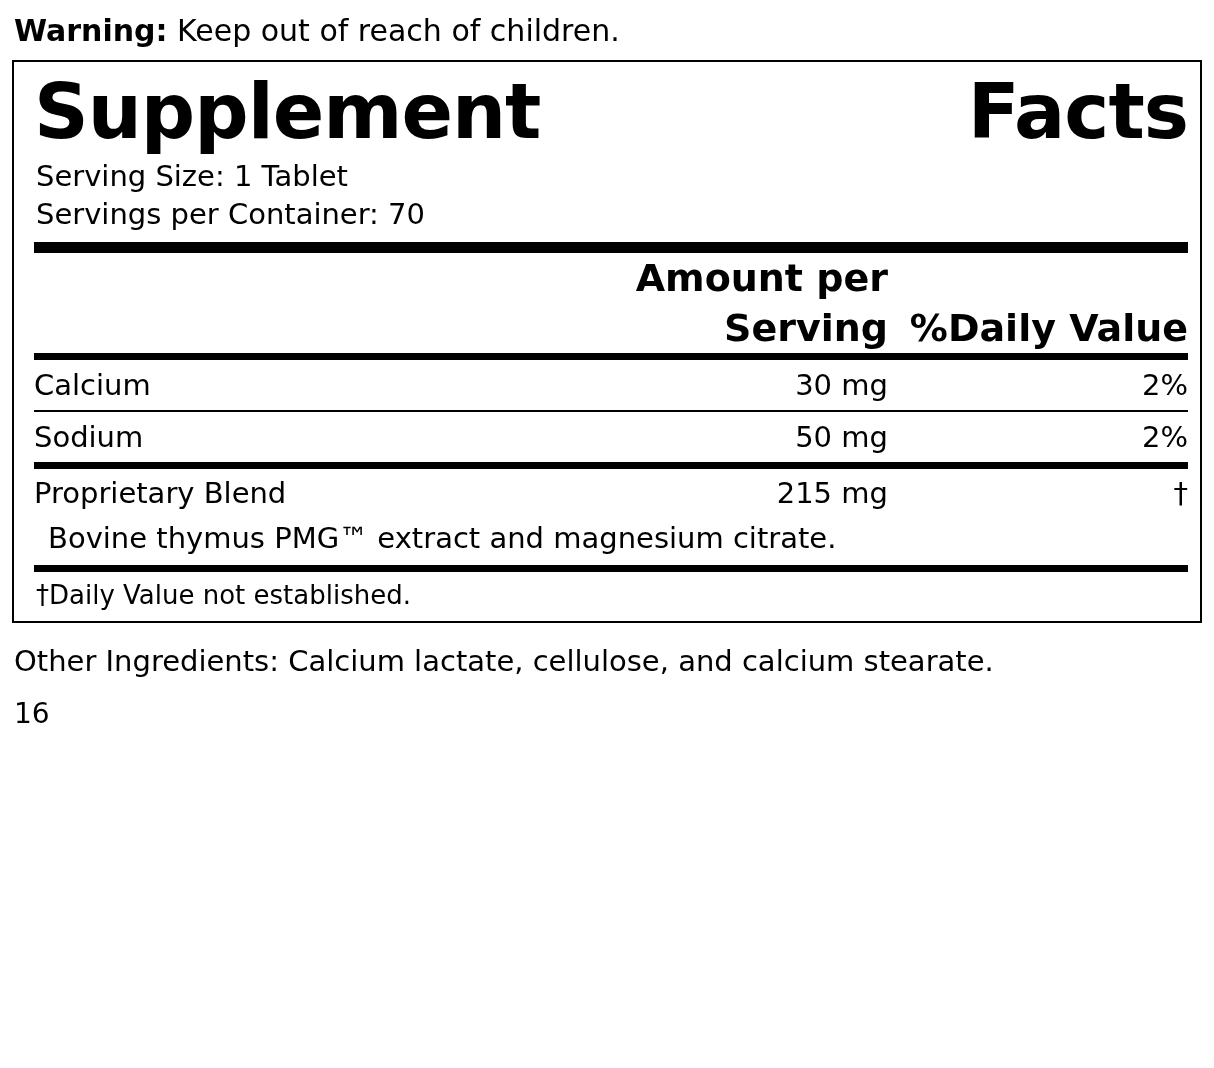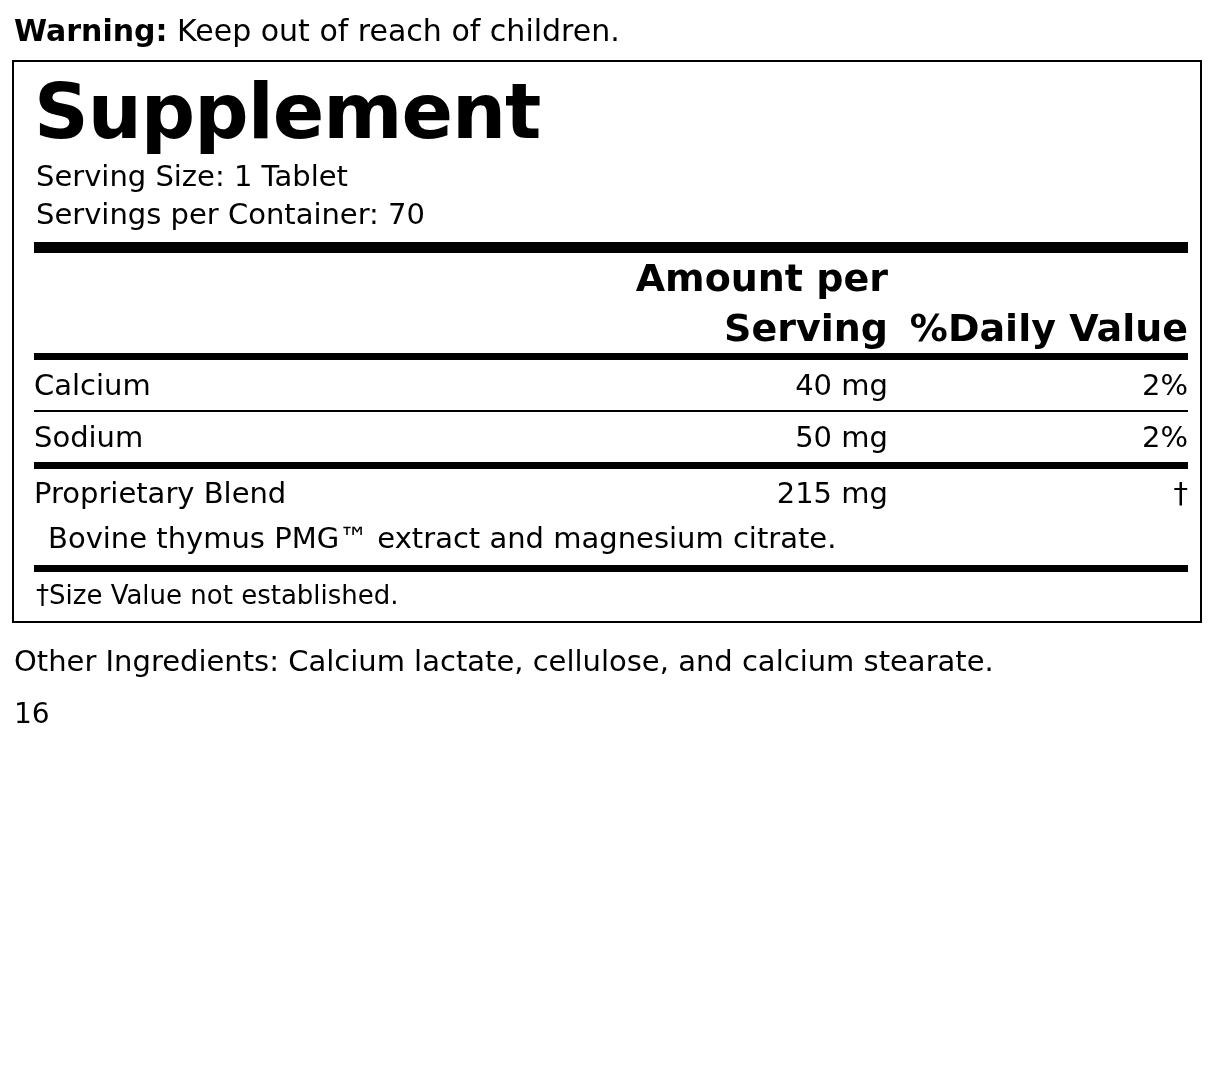--- a/index.html
+++ b/index.html
@@ -152,20 +152,21 @@
 <div class="page">
 
   <div class="warning-line">
     <span class="warning-label">Warning:</span><span class="warning-text"> Keep out of reach of children.</span>
   </div>
 
   <div class="sf-panel">
 
     <div class="sf-title">
       <span class="word">Supplement</span>
+      <span class="word">Facts</span>
     </div>
 
     <div class="sf-serving">Serving Size: 1 Tablet</div>
     <div class="sf-serving">Servings per Container: 70</div>
 
     <div class="rule-thick"></div>
 
     <table class="sf-table">
       <tbody>
           <tr class="hdr-row">
@@ -175,21 +176,21 @@
       </tr>
     </tbody>
       </table>
 
     <div class="rule-medium"></div>
 
     <table class="sf-table">
       <tbody>
           <tr class="nutrient-row">
         <td class="col-name">Calcium</td>
-        <td class="col-amt">40 mg</td>
+        <td class="col-amt">30 mg</td>
         <td class="col-dv">2%</td>
       </tr>
     </tbody>
       </table>
 
     <div class="rule-thin"></div>
 
     <table class="sf-table">
       <tbody>
           <tr class="nutrient-row">
@@ -209,21 +210,21 @@
         <td class="col-amt">215 mg</td>
         <td class="col-dv">†</td>
       </tr>
     </tbody>
       </table>
 
     <div class="blend-desc">Bovine thymus PMG™ extract and magnesium citrate.</div>
 
     <div class="rule-medium"></div>
 
-    <div class="dagger-note">†Size Value not established.</div>
+    <div class="dagger-note">†Daily Value not established.</div>
 
   </div>
 
   <div class="other-ingredients">Other Ingredients: Calcium lactate, cellulose, and calcium stearate.</div>
 
 
   <div class="page-number">16</div>
 
 </div>
 

